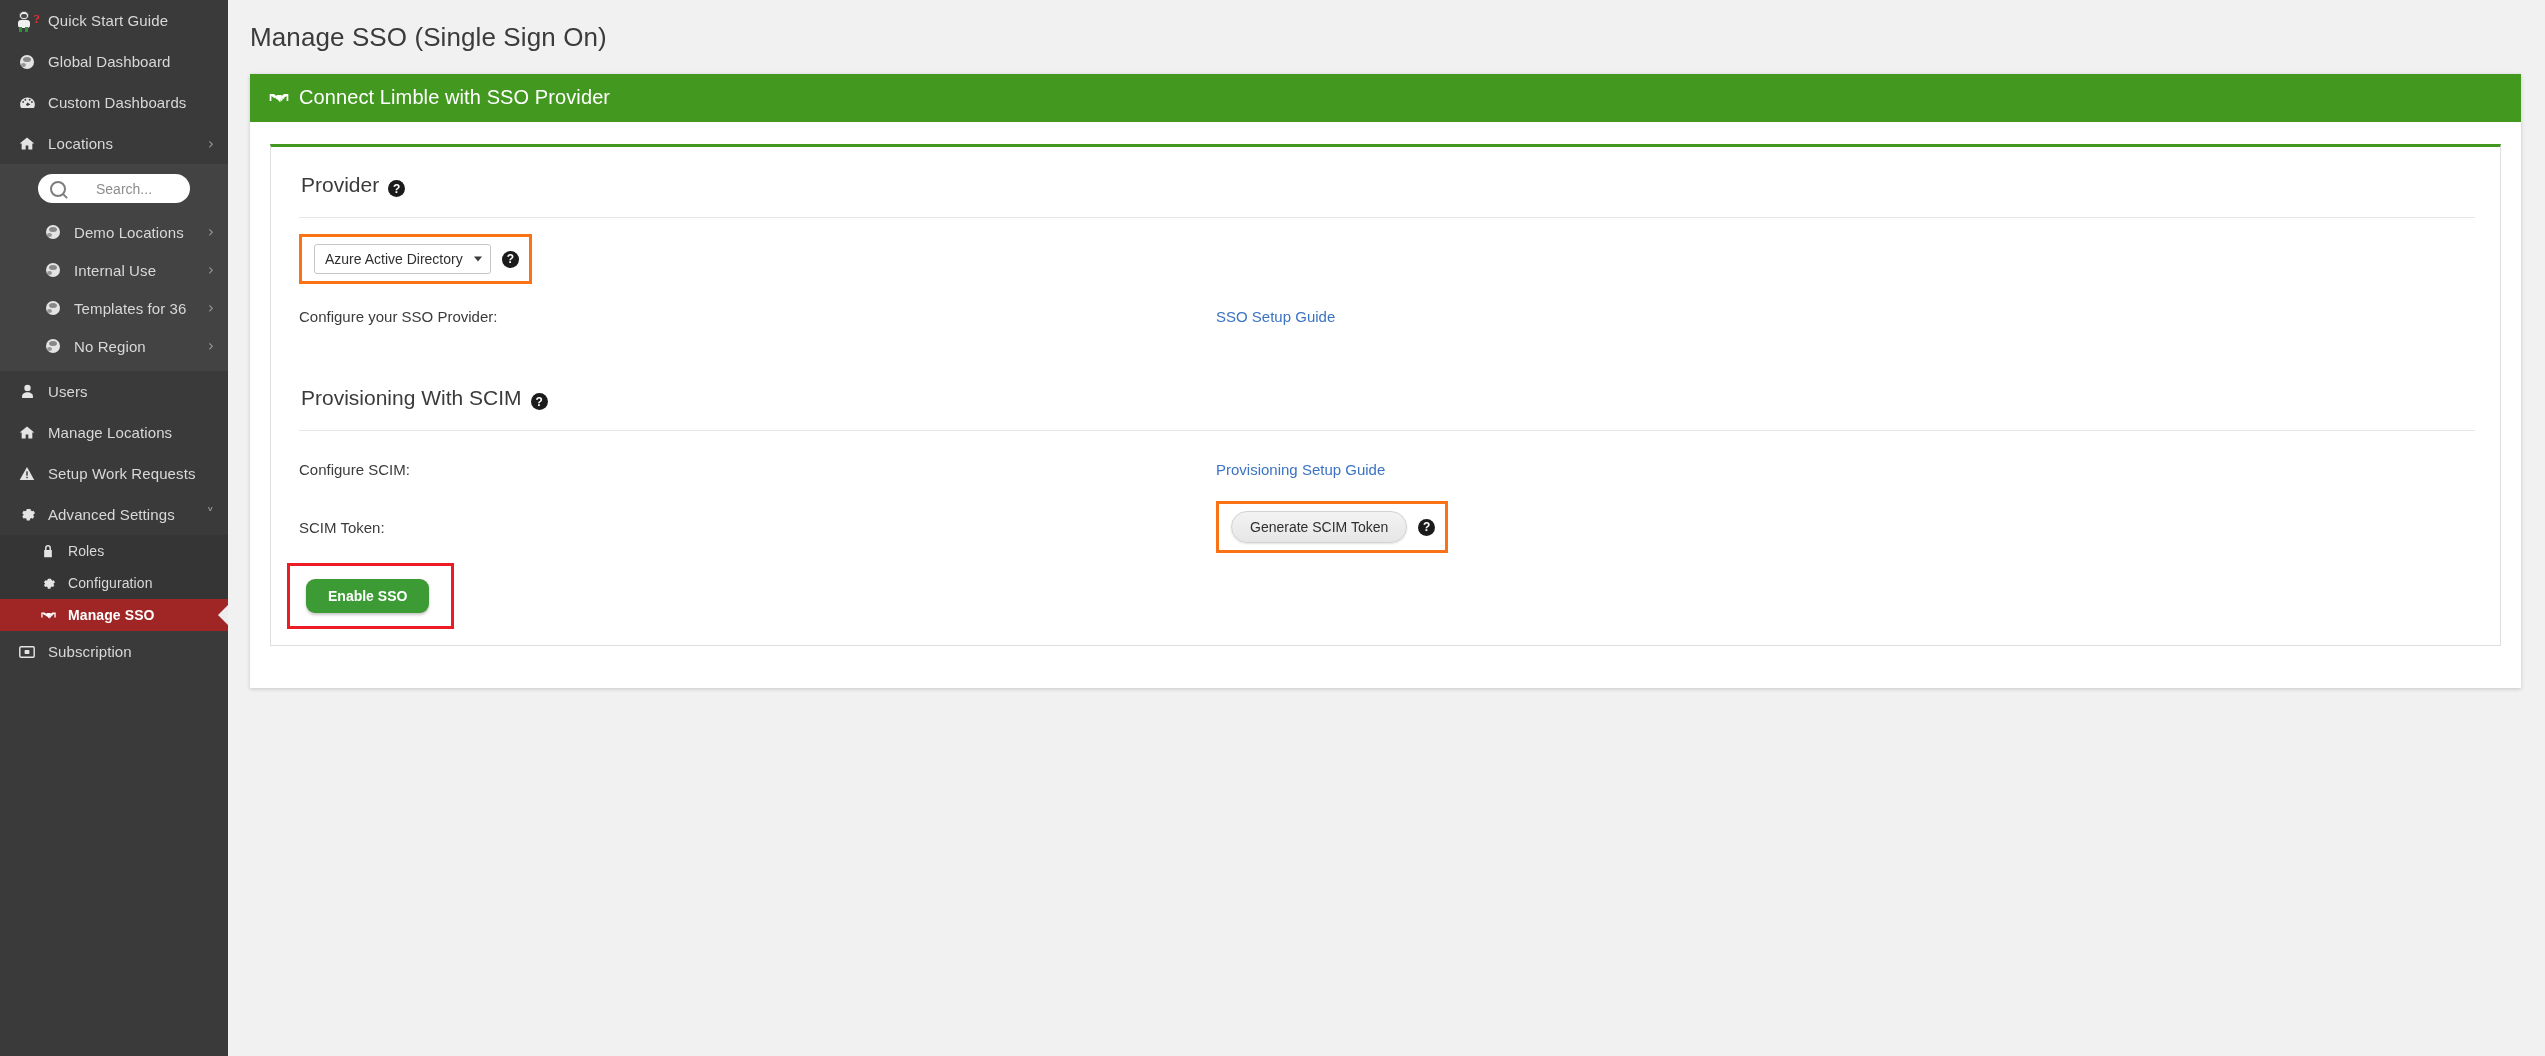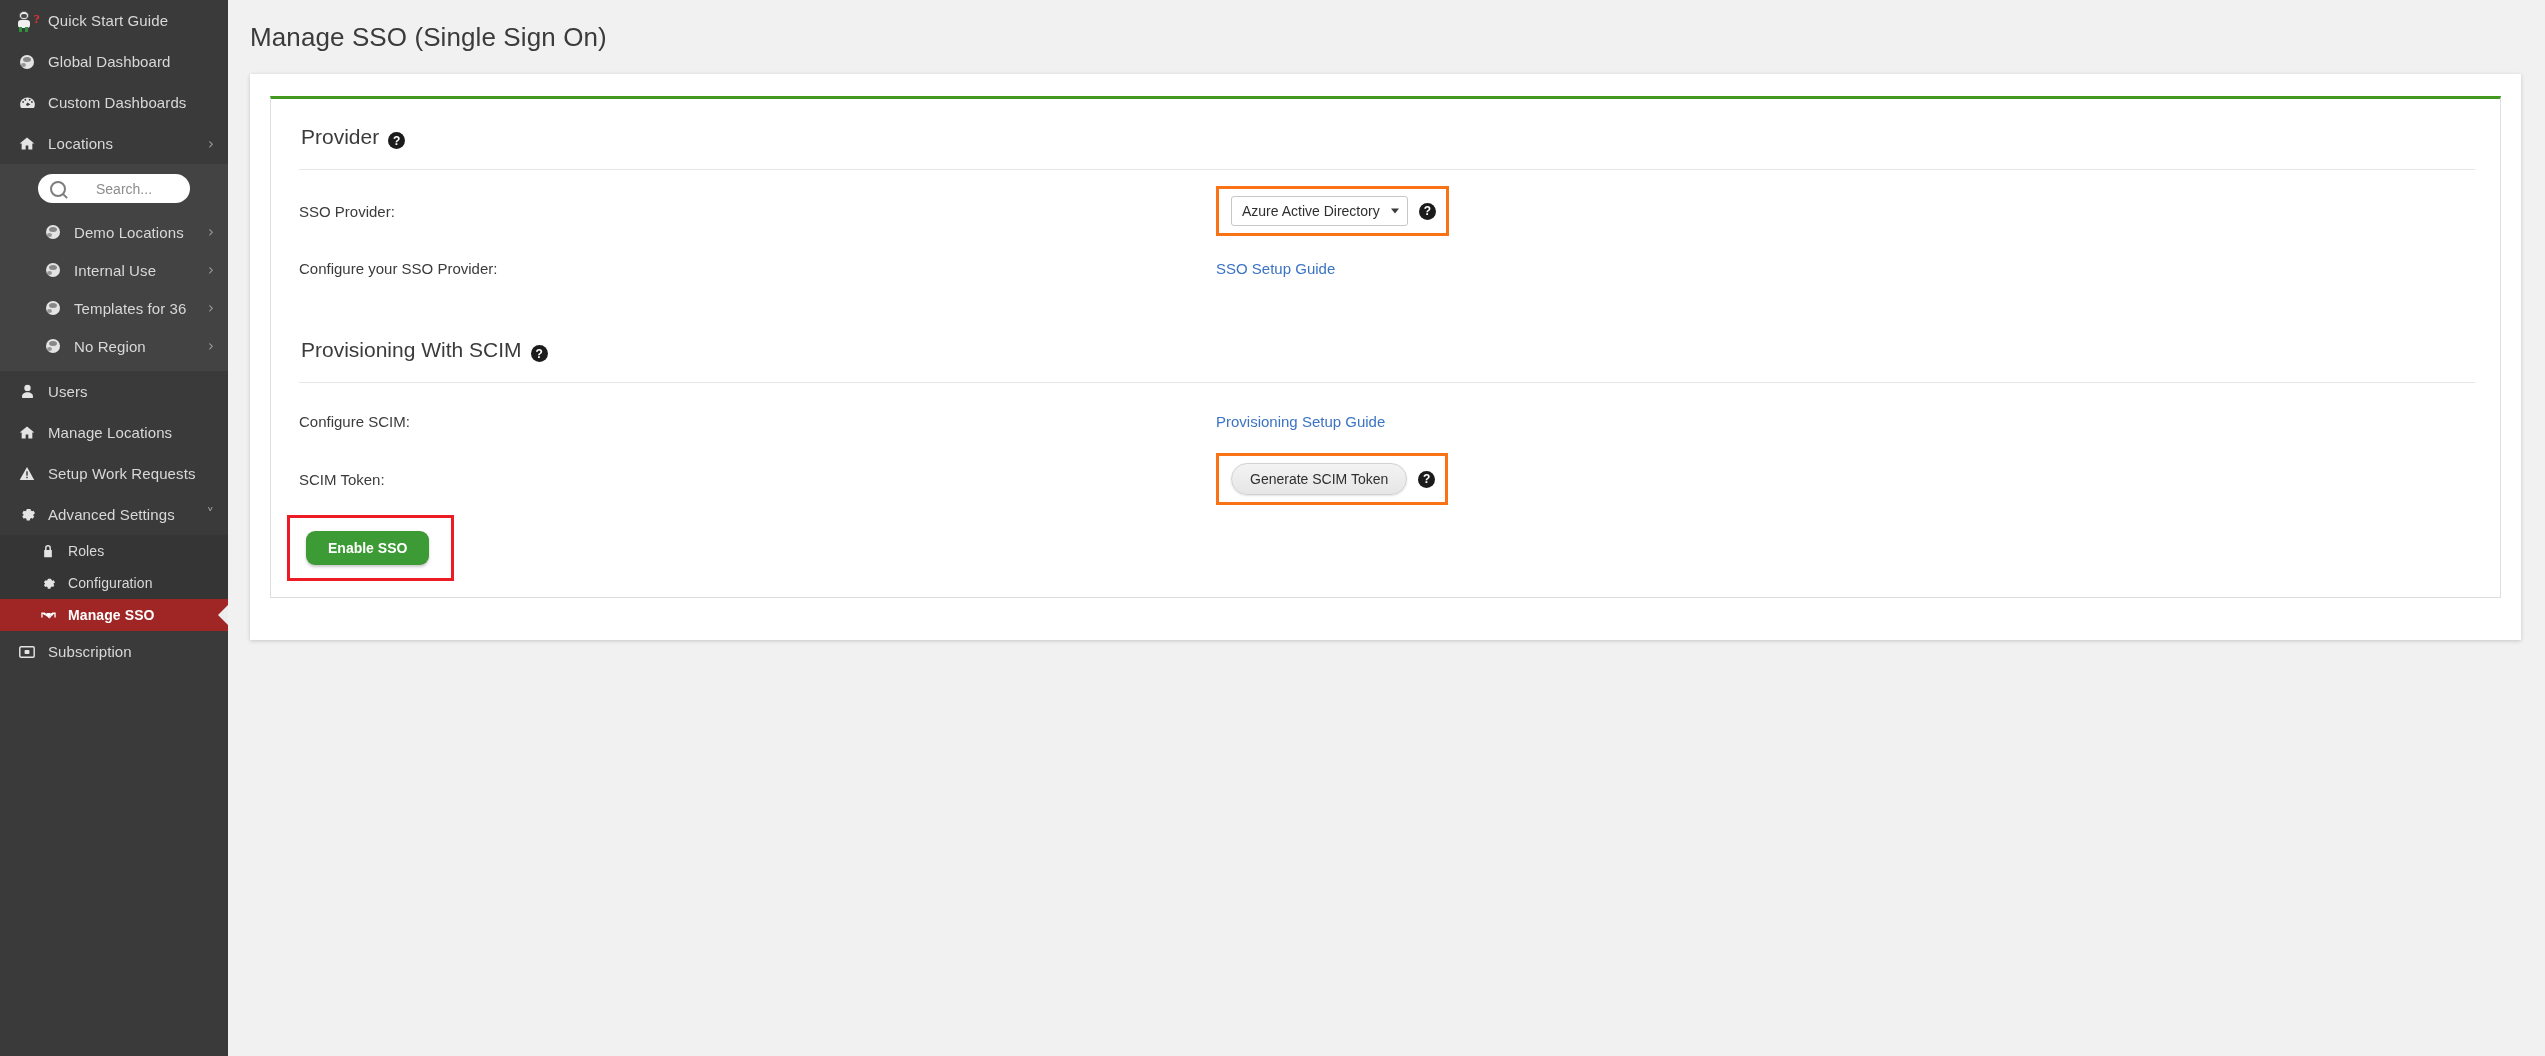--- a/index.html
+++ b/index.html
@@ -533,34 +533,42 @@
     </div>
 
   </nav>
 
   <main class="main">
 
     <h1 class="page-title">Manage SSO (Single Sign On)</h1>
 
     <section class="outer-card">
 
+      <div class="card-header">
+        <span class="hs-icon">
+          <svg width="22" height="15" viewBox="0 0 26 16">
+              <path fill="#ffffff" d="M2 4h5l3.2 2.6L8 8.8 4 6.2V12H2zM24 4h-5l-3.2 2.6L18 8.8l4-2.6V12h2z"></path>
+              <path fill="#ffffff" d="M10.6 5.1h4.8l4 3.3-1.5 1.7-2.6-2 2.2 2.7-1.4 1.3-2.1-2.1 1.3 2.4-1.4 1-2-2.3-3.5-2.4z"></path>
+            </svg>
+        </span>
+        <span>Connect Limble with SSO Provider</span>
+      </div>
 
       <div class="card-body">
         <div class="inner-card">
 
           <div class="sec-head">
             <span>Provider</span>
             <span class="q qmark">?</span>
           </div>
           <div class="hr"></div>
 
           <div class="spacer-16"></div>
 
           <div class="row">
-            <div class="rlabel">SSO Provider:</div>
             <div class="rvalue">
               <span class="hl">
                 <span class="select-wrap">
                   <select class="select-box">
                     <option>Azure Active Directory</option>
                   </select>
                   <span class="caret"></span>
                 </span>
                 <span class="qmark gap-ml">?</span>
               </span>

